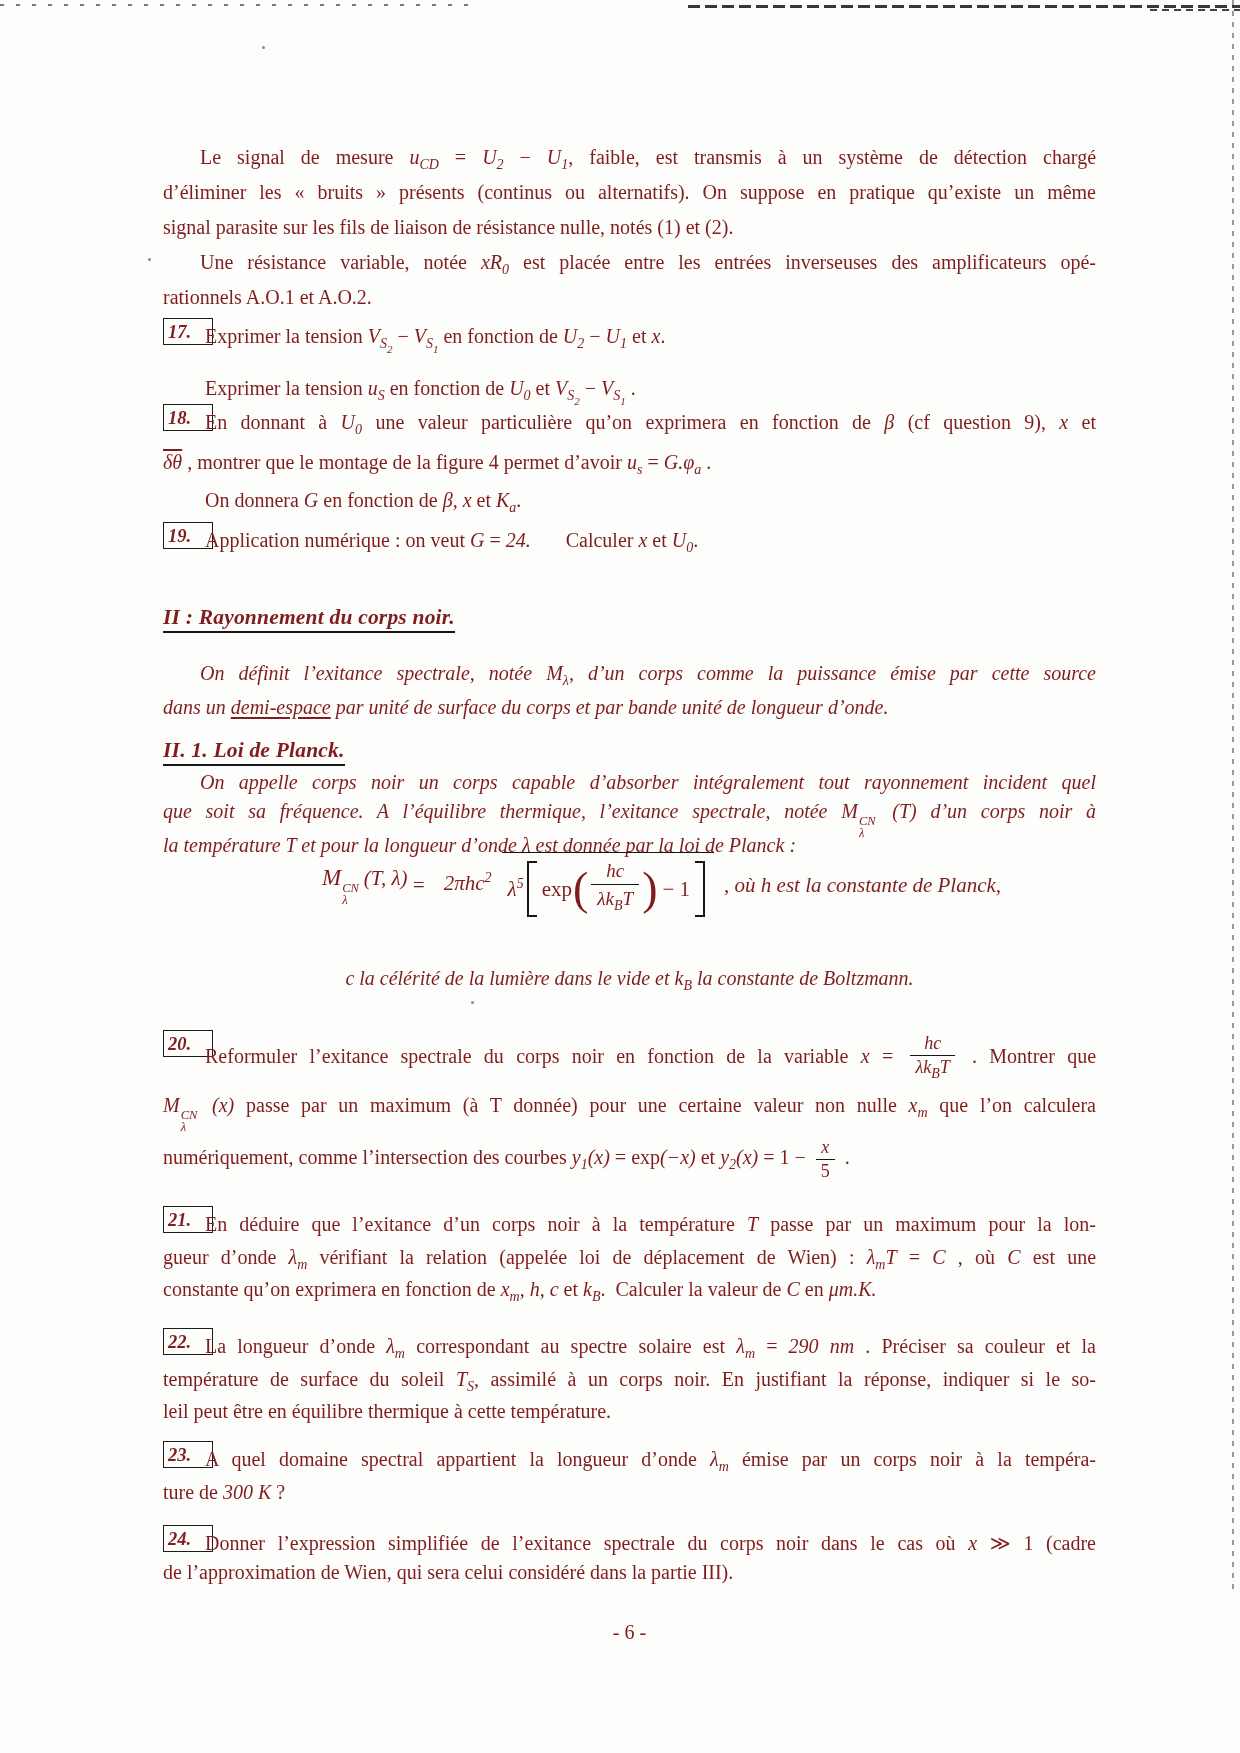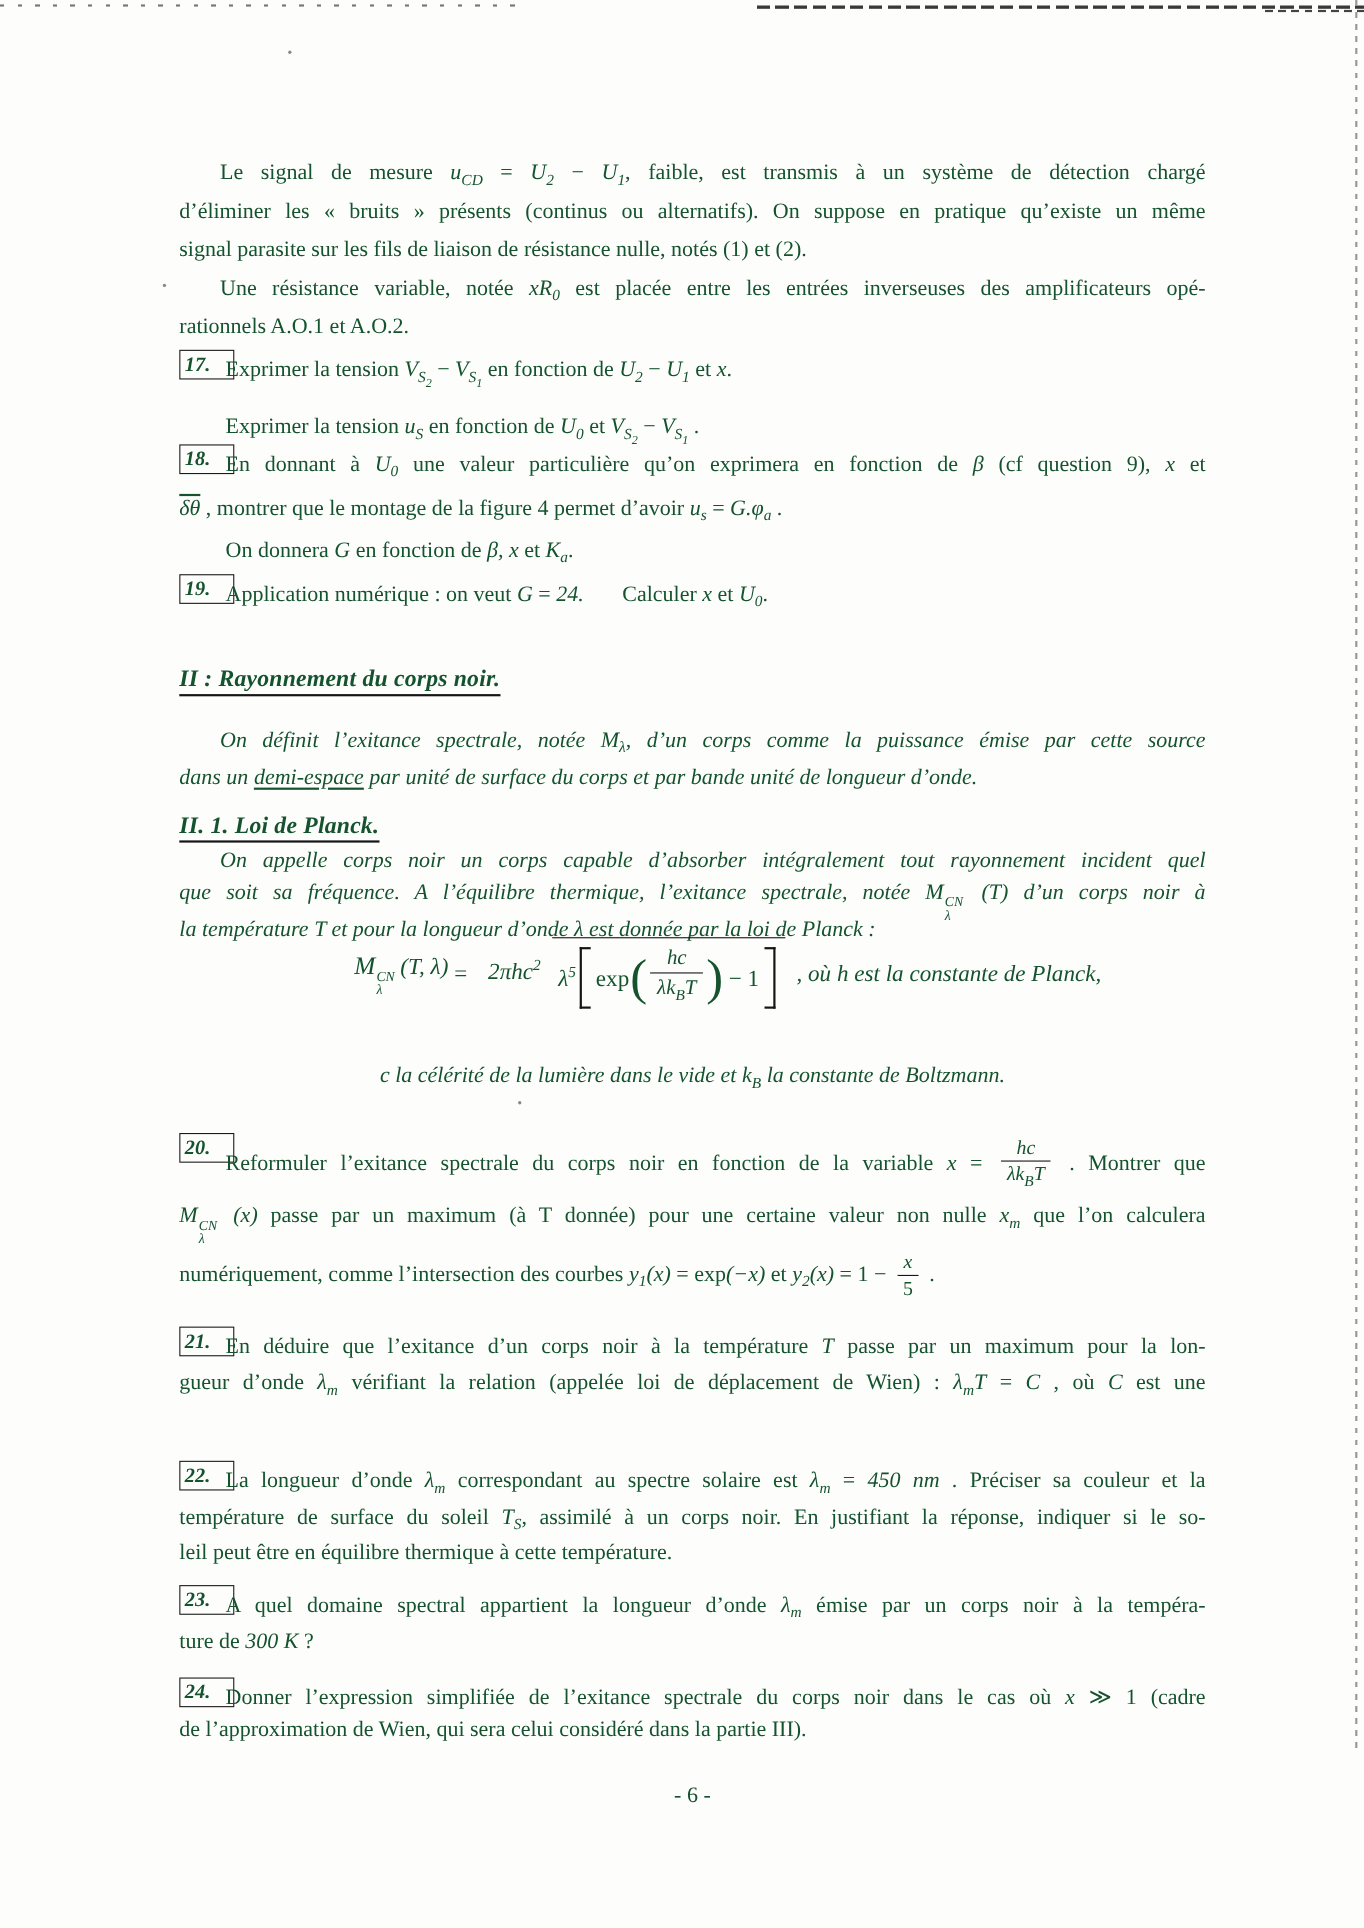--- a/index.html
+++ b/index.html
@@ -1,17 +1,17 @@
 <!DOCTYPE html>
 <html><head>
 <meta charset="utf-8">
 <style>
   html,body{margin:0;padding:0;background:#ffffff;}
   .page{
-    position:relative;width:1240px;height:1753px;background:#fdfdfc;color:#14532d;
+    position:relative;width:1240px;height:1753px;background:#fdfdfc;color:#7f1d1d;
     font-family:"Liberation Serif","DejaVu Serif",serif;font-size:20px;overflow:hidden;
   }
   .line{position:absolute;line-height:33px;}
   .j{text-align:justify;text-align-last:justify;}
   .ctr{text-align:center;text-align-last:center;font-family:Liberation Serif, serif;}
   .it{font-style:italic;}
   .rm{font-style:normal;}
   .un{text-decoration:underline;text-underline-offset:3px;}
   .sb{font-size:14px;vertical-align:-5px;font-style:italic;}
   .ssb{font-size:11px;vertical-align:-10px;font-style:italic;}
@@ -142,23 +142,24 @@
         <span class="st-sub">λ</span>
       </span><span class="it"> (x)</span> passe par un maximum (à T donnée) pour une certaine valeur non nulle <span class="it">x</span><span class="sb">m</span> que l’on calculera</div>
   <div class="line" style="top:1138px;left:163px;width:933px">numériquement, comme l’intersection des courbes  <span class="it">y</span><span class="sb">1</span><span class="it">(x)</span> = exp<span class="it">(−x)</span>  et  <span class="it">y</span><span class="sb">2</span><span class="it">(x)</span> = 1 − <span class="frac">
         <span class="fr-num"><span class="it">x</span></span>
         <span class="fr-den">5</span>
       </span> .</div>
 
   <div class="qbox" style="top:1206px;left:163px">21.</div>
   <div class="line j" style="top:1208px;left:205px;width:891px">En déduire que l’exitance d’un corps noir à la température <span class="it">T</span> passe par un maximum pour la lon-</div>
   <div class="line j" style="top:1241px;left:163px;width:933px">gueur d’onde <span class="it">λ</span><span class="sb">m</span> vérifiant la relation (appelée loi de déplacement de Wien) : <span class="it">λ</span><span class="sb">m</span><span class="it">T</span> = <span class="it">C</span> , où <span class="it">C</span> est une</div>
+  <div class="line" style="top:1273px;left:163px;width:933px">constante qu’on exprimera en fonction de <span class="it">x</span><span class="sb">m</span>, <span class="it">h, c</span> et <span class="it">k</span><span class="sb">B</span>.&nbsp; Calculer la valeur de <span class="it">C</span> en <span class="it">μm.K.</span></div>
 
   <div class="qbox" style="top:1328px;left:163px">22.</div>
-  <div class="line j" style="top:1330px;left:205px;width:891px">La longueur d’onde <span class="it">λ</span><span class="sb">m</span> correspondant au spectre solaire est <span class="it">λ</span><span class="sb">m</span> = <span class="it">450 nm</span> . Préciser sa couleur et la</div>
+  <div class="line j" style="top:1330px;left:205px;width:891px">La longueur d’onde <span class="it">λ</span><span class="sb">m</span> correspondant au spectre solaire est <span class="it">λ</span><span class="sb">m</span> = <span class="it">290 nm</span> . Préciser sa couleur et la</div>
   <div class="line j" style="top:1363px;left:163px;width:933px">température de surface du soleil <span class="it">T</span><span class="sb">S</span>, assimilé à un corps noir. En justifiant la réponse, indiquer si le so-</div>
   <div class="line" style="top:1395px;left:163px;width:933px">leil peut être en équilibre thermique à cette température.</div>
 
   <div class="qbox" style="top:1441px;left:163px">23.</div>
   <div class="line j" style="top:1443px;left:205px;width:891px">A quel domaine spectral appartient la longueur d’onde <span class="it">λ</span><span class="sb">m</span> émise par un corps noir à la tempéra-</div>
   <div class="line" style="top:1476px;left:163px;width:933px">ture de <span class="it">300 K</span> ?</div>
 
   <div class="qbox" style="top:1525px;left:163px">24.</div>
   <div class="line j" style="top:1527px;left:205px;width:891px">Donner l’expression simplifiée de l’exitance spectrale du corps noir dans le cas où  <span class="it">x</span> ≫ 1 (cadre</div>
   <div class="line" style="top:1556px;left:163px;width:933px">de l’approximation de Wien, qui sera celui considéré dans la partie III).</div>

